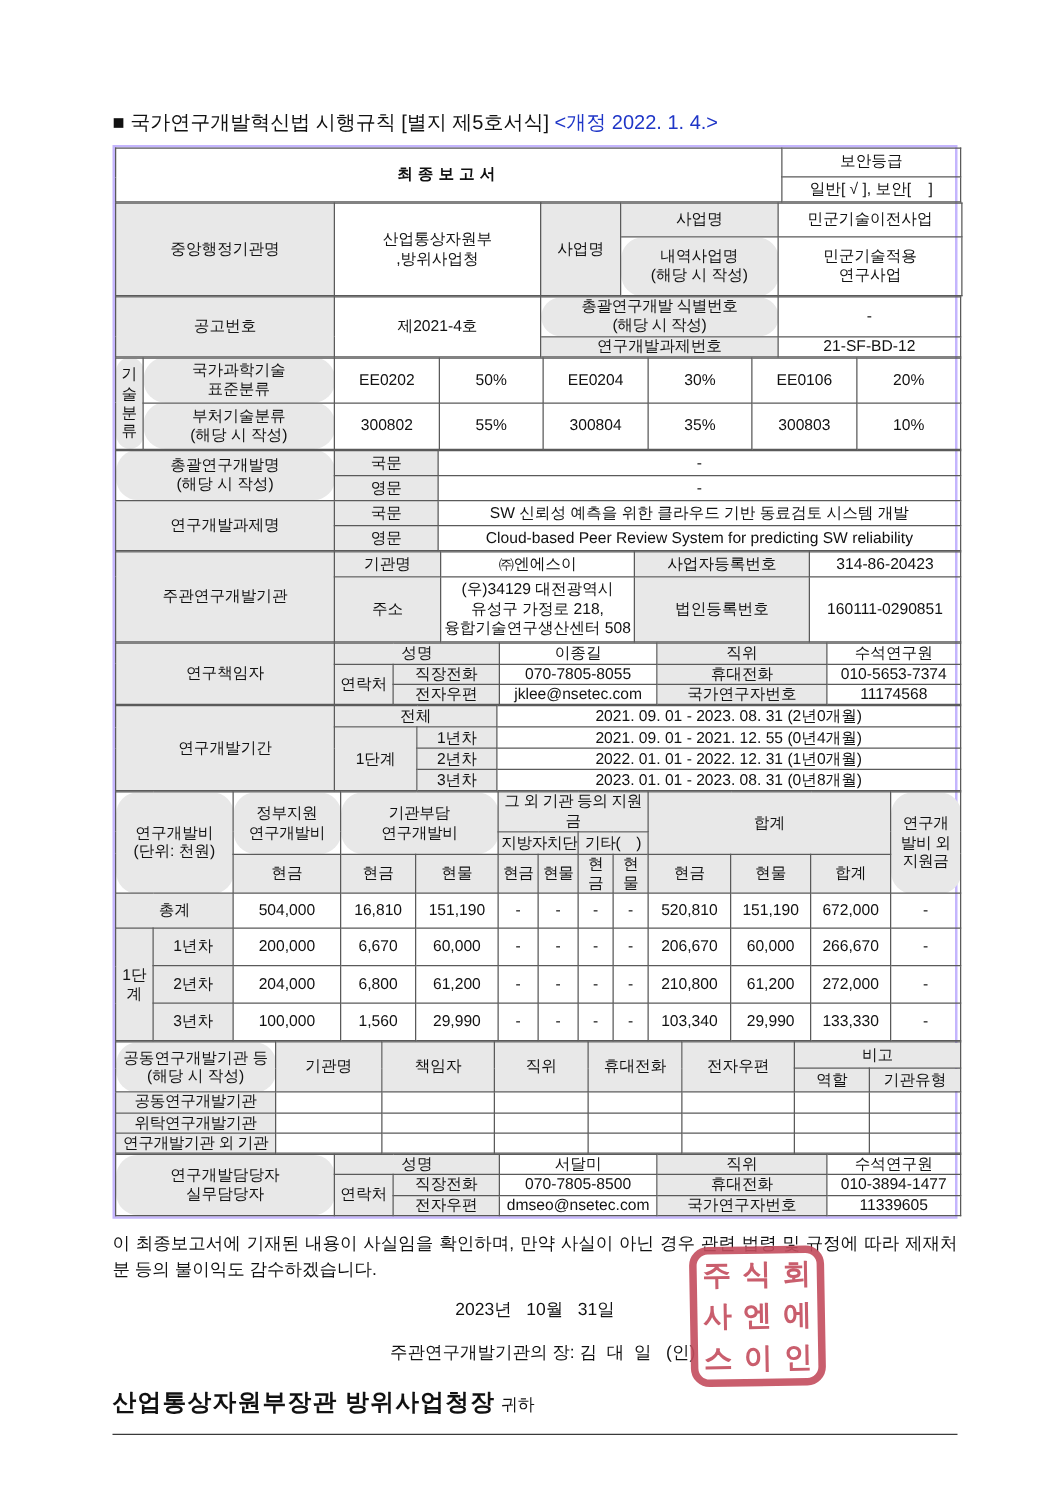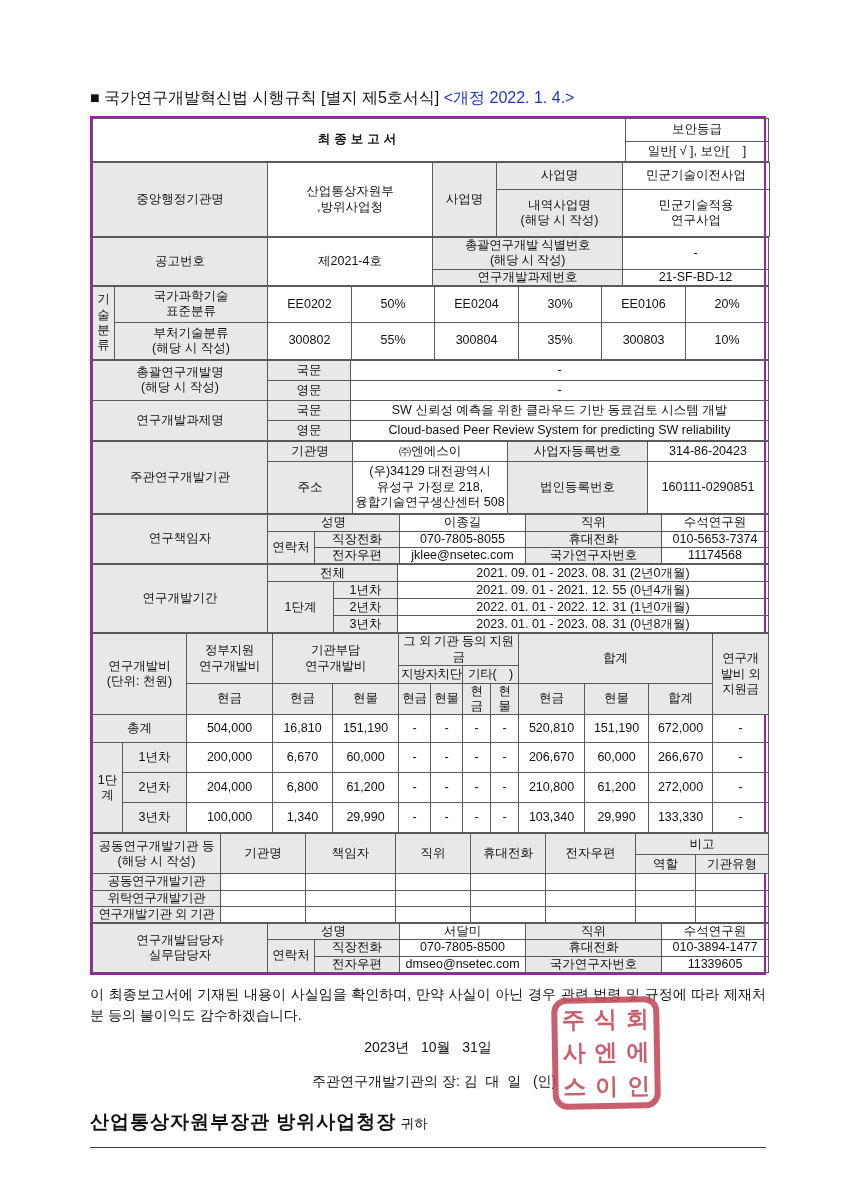--- a/index.html
+++ b/index.html
@@ -3,27 +3,27 @@
 <meta charset="utf-8">
 <style>
   html,body { margin:0; padding:0; background:#ffffff; }
   .page { position:relative; width:849px; height:1200px; background:#fff; overflow:hidden;
           font-family:"Liberation Sans", sans-serif; color:#111; }
   .content { position:absolute; left:90px; top:88px; width:676px; }
 
   .headnote { font-size:16px; margin-bottom:7px; white-space:pre; }
   .headnote .rev { color:#1f36c7; }
 
-  .form { width:676px; border:2px solid #a21caf; box-sizing:border-box; }
+  .form { width:676px; border:2px solid #c4b5fd; box-sizing:border-box; }
   .form table { border-collapse:collapse; table-layout:fixed; width:100%; border-top:1.5px solid #2b2b2b; }
   .form table:first-child { border-top:none; }
   .form td { border:1px solid #5a5a5a; padding:0 2px; text-align:center; vertical-align:middle;
              font-size:12.5px; line-height:1.22; overflow:hidden; }
   .label { background:#e8e8e8; }
-  .ml { white-space:pre-line; }
+  .ml { white-space:pre-line;border-radius:17px; }
   .pre { white-space:pre; }
   .sm { font-size:11px; letter-spacing:-0.3px; }
   .title-cell { font-size:30px; font-weight:bold; letter-spacing:4px; }
   .band-flex { display:flex; }
   .band-flex table { border-top:1.5px solid #2b2b2b; }
   .band-flex table.rt { margin-left:-1px; }
   .vert { font-size:12px; line-height:1.3; }
 
   .statement { margin:9px 0 0 0; font-size:14px; line-height:1.5; text-align:justify; }
   .date-line { margin-top:13px; text-align:center; font-size:14px; }
@@ -366,21 +366,21 @@
           <td>-</td>
           <td>-</td>
           <td>210,800</td>
           <td>61,200</td>
           <td>272,000</td>
           <td>-</td>
         </tr>
         <tr style="height:30px">
           <td class="label">3년차</td>
           <td>100,000</td>
-          <td>1,340</td>
+          <td>1,560</td>
           <td>29,990</td>
           <td>-</td>
           <td>-</td>
           <td>-</td>
           <td>-</td>
           <td>103,340</td>
           <td>29,990</td>
           <td>133,330</td>
           <td>-</td>
         </tr>

